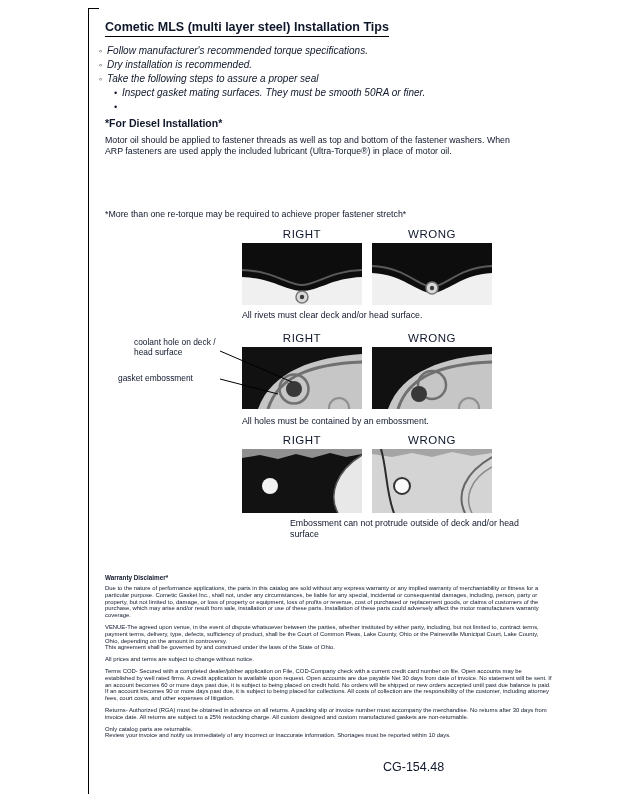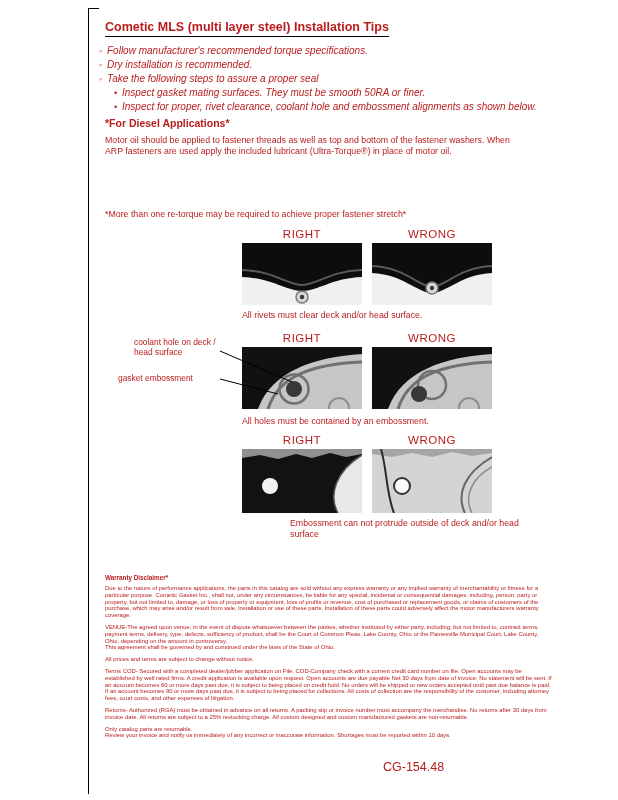--- a/index.html
+++ b/index.html
@@ -1,17 +1,17 @@
 <!DOCTYPE html>
 <html><head>
 <meta charset="utf-8">
 <style>
   html,body{margin:0;padding:0;background:#fff;}
   .page{position:relative;width:618px;height:800px;background:#ffffff;overflow:hidden;
-        font-family:"Liberation Sans",sans-serif;color:#b91c1c;}
+        font-family:"Liberation Sans",sans-serif;color:#0f172a;}
   .vline{position:absolute;left:88px;top:8px;width:1px;height:786px;background:#000;}
   .htick{position:absolute;left:88px;top:8px;width:11px;height:1px;background:#000;}
   .title{position:absolute;left:105px;top:20px;font-size:12.5px;font-weight:bold;
          border-bottom:1.4px solid #000;padding-bottom:2px;}
   .bullets{position:absolute;left:99px;top:44px;font-size:10px;line-height:13px;font-style:italic;}
   .b1,.b2{white-space:nowrap;}
   .b2{margin-left:15px;}
   .dot1::before{content:"◦";display:inline-block;width:8px;font-size:9px;}
   .dot2::before{content:"•";display:inline-block;width:8px;font-size:9px;}
   .diesel-head{position:absolute;left:105px;top:117px;font-size:10.5px;font-weight:bold;}
@@ -38,24 +38,24 @@
   <div class="vline"></div>
   <div class="htick"></div>
 
   <div class="title">Cometic MLS (multi layer steel) Installation Tips</div>
 
   <div class="bullets">
     <div class="b1"><span class="dot1"></span><span>Follow manufacturer's recommended torque specifications.</span></div>
     <div class="b1"><span class="dot1"></span><span>Dry installation is recommended.</span></div>
     <div class="b1"><span class="dot1"></span><span>Take the following steps to assure a proper seal</span></div>
     <div class="b2"><span class="dot2"></span><span>Inspect gasket mating surfaces.  They must be smooth 50RA or finer.</span></div>
-    <div class="b2"><span class="dot2"></span><span>Inspect for proper, rivet clearance, coolant hole and embossment alignments as shown below.</span></div>
+    <div class="b2"><span class="dot2"></span></div>
   </div>
 
-  <div class="diesel-head">*For Diesel Applications*</div>
+  <div class="diesel-head">*For Diesel Installation*</div>
   <div class="para1">Motor oil should be applied to fastener threads as well as top and bottom of the fastener washers. When ARP fasteners are used apply the included lubricant (Ultra-Torque®) in place of motor oil.</div>
   <div class="note">*More than one re-torque may be required to achieve proper fastener stretch*</div>
 
   <div class="diagrams">
 
     <div class="dg-h" style="left:236px;top:2px;">RIGHT</div>
     <div class="dg-h" style="left:366px;top:2px;">WRONG</div>
     <div class="panel" style="left:236px;top:17px;">
       <svg viewBox="0 0 120 62" preserveAspectRatio="none">
         <rect width="120" height="62" fill="#0d0d0d"></rect>

